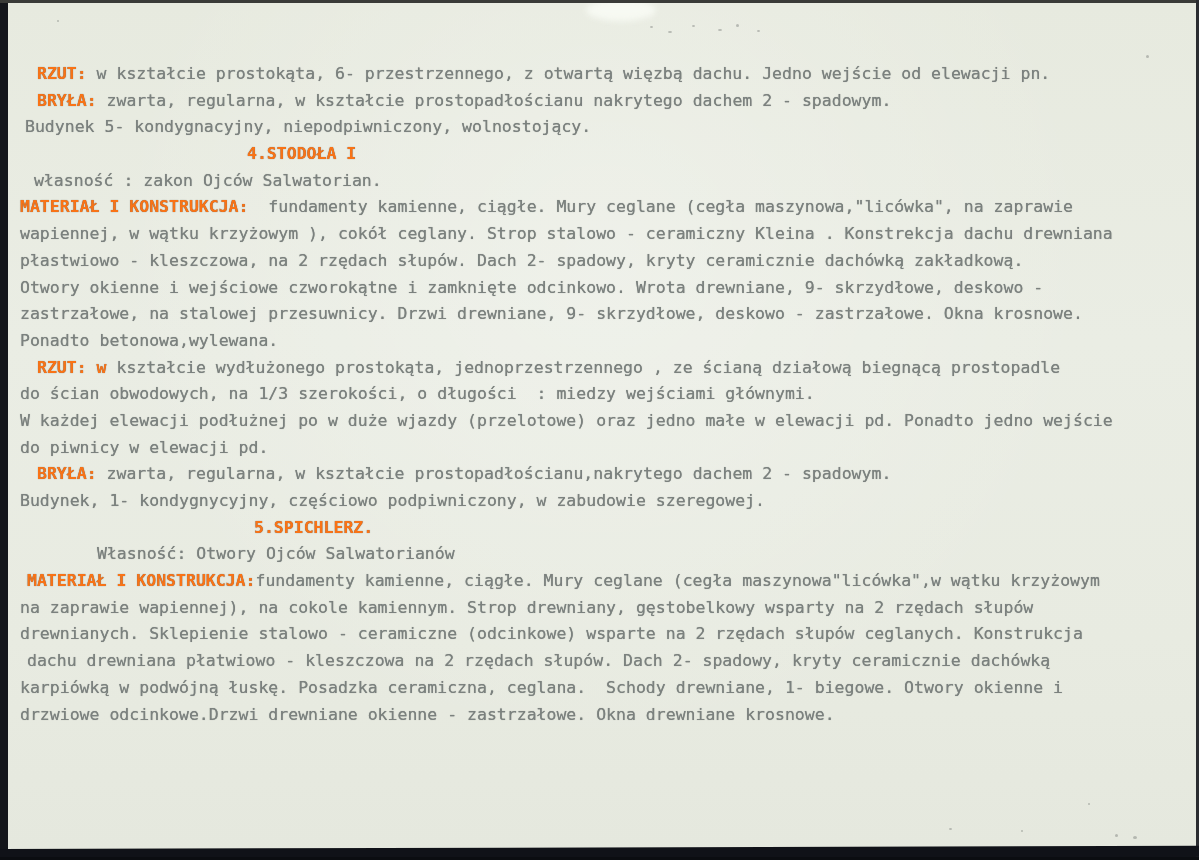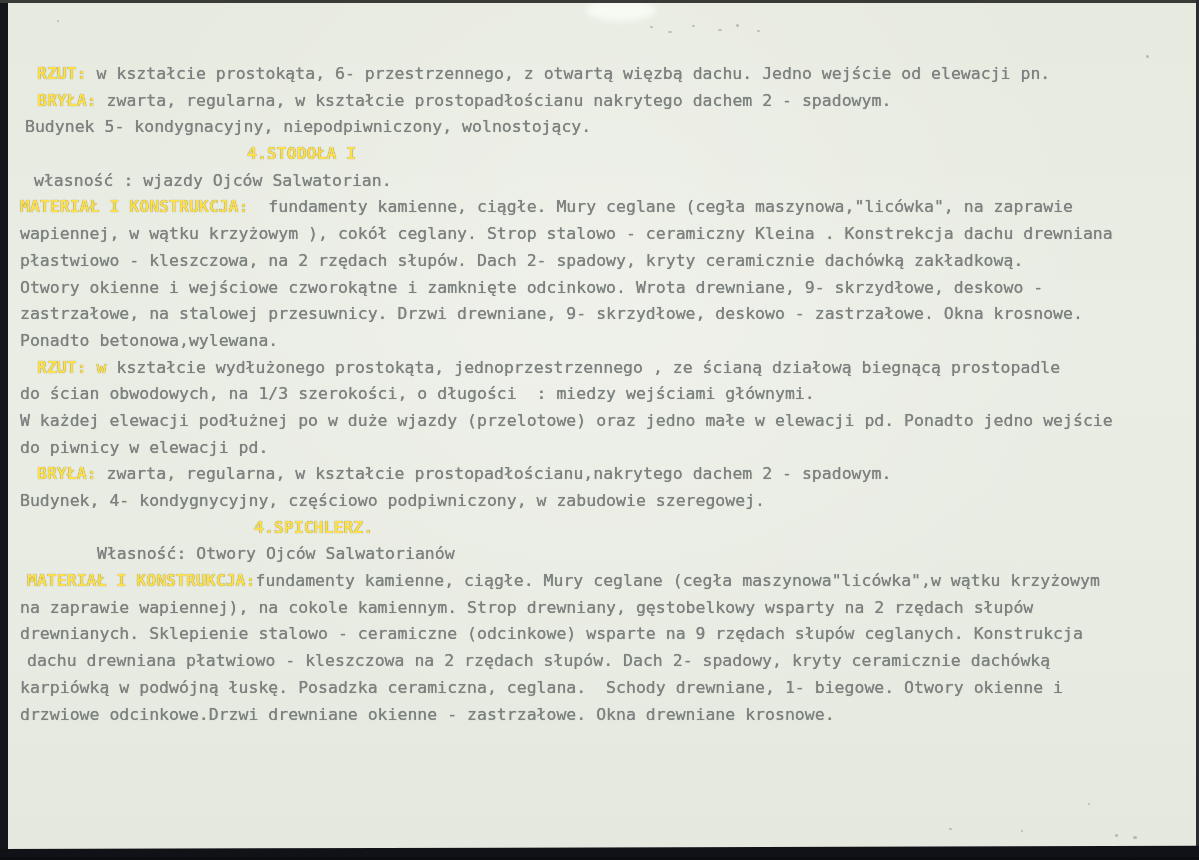--- a/index.html
+++ b/index.html
@@ -32,58 +32,58 @@
   
   .textlayer{
     position:absolute;left:-8px;top:61px;width:1199px;z-index:2;
   }
   .line{
     height:26.7px;line-height:26.7px;white-space:pre;
     font-size:16.5px;color:#7b817e;
     text-shadow:0 0 0.7px rgba(110,116,114,0.85);
   }
   .line b{
-    font-weight:bold;color:#fde047;
+    font-weight:bold;color:#f97316;
     text-shadow:0 0 0.8px rgba(60,64,66,0.9);
   }
 
   
   .noise{position:absolute;z-index:3;}
   .speck{position:absolute;background:rgba(120,125,120,0.45);border-radius:50%;}
 </style>
 </head>
 <body>
 
 <div class="paper">
   <div class="blotch"></div>
 </div>
 
 <div class="textlayer" id="text-lines">
     <div class="line" style="padding-left: 45px;"><b>RZUT:</b><span> w kształcie prostokąta, 6- przestrzennego, z otwartą więzbą dachu. Jedno wejście od elewacji pn.</span></div>
     <div class="line" style="padding-left: 45px;"><b>BRYŁA:</b><span> zwarta, regularna, w kształcie prostopadłościanu nakrytego dachem 2 - spadowym.</span></div>
     <div class="line" style="padding-left: 33px;"><span>Budynek 5- kondygnacyjny, niepodpiwniczony, wolnostojący.</span></div>
     <div class="line" style="padding-left: 255px;"><b>4.STODOŁA I</b><span></span></div>
-    <div class="line" style="padding-left: 42px;"><span>własność : wjazdy Ojców Salwatorian.</span></div>
+    <div class="line" style="padding-left: 42px;"><span>własność : zakon Ojców Salwatorian.</span></div>
     <div class="line" style="padding-left: 28px;"><b>MATERIAŁ I KONSTRUKCJA:</b><span>  fundamenty kamienne, ciągłe. Mury ceglane (cegła maszynowa,"licówka", na zaprawie</span></div>
     <div class="line" style="padding-left: 28px;"><span>wapiennej, w wątku krzyżowym ), cokół ceglany. Strop stalowo - ceramiczny Kleina . Konstrekcja dachu drewniana</span></div>
     <div class="line" style="padding-left: 28px;"><span>płastwiowo - kleszczowa, na 2 rzędach słupów. Dach 2- spadowy, kryty ceramicznie dachówką zakładkową.</span></div>
     <div class="line" style="padding-left: 28px;"><span>Otwory okienne i wejściowe czworokątne i zamknięte odcinkowo. Wrota drewniane, 9- skrzydłowe, deskowo -</span></div>
     <div class="line" style="padding-left: 28px;"><span>zastrzałowe, na stalowej przesuwnicy. Drzwi drewniane, 9- skrzydłowe, deskowo - zastrzałowe. Okna krosnowe.</span></div>
     <div class="line" style="padding-left: 28px;"><span>Ponadto betonowa,wylewana.</span></div>
     <div class="line" style="padding-left: 45px;"><b>RZUT: w</b><span> kształcie wydłużonego prostokąta, jednoprzestrzennego , ze ścianą działową biegnącą prostopadle</span></div>
     <div class="line" style="padding-left: 28px;"><span>do ścian obwodowych, na 1/3 szerokości, o długości  : miedzy wejściami głównymi.</span></div>
     <div class="line" style="padding-left: 28px;"><span>W każdej elewacji podłużnej po w duże wjazdy (przelotowe) oraz jedno małe w elewacji pd. Ponadto jedno wejście</span></div>
     <div class="line" style="padding-left: 28px;"><span>do piwnicy w elewacji pd.</span></div>
     <div class="line" style="padding-left: 45px;"><b>BRYŁA:</b><span> zwarta, regularna, w kształcie prostopadłościanu,nakrytego dachem 2 - spadowym.</span></div>
-    <div class="line" style="padding-left: 28px;"><span>Budynek, 4- kondygnycyjny, częściowo podpiwniczony, w zabudowie szeregowej.</span></div>
-    <div class="line" style="padding-left: 262px;"><b>4.SPICHLERZ.</b><span></span></div>
+    <div class="line" style="padding-left: 28px;"><span>Budynek, 1- kondygnycyjny, częściowo podpiwniczony, w zabudowie szeregowej.</span></div>
+    <div class="line" style="padding-left: 262px;"><b>5.SPICHLERZ.</b><span></span></div>
     <div class="line" style="padding-left: 105px;"><span>Własność: Otwory Ojców Salwatorianów</span></div>
     <div class="line" style="padding-left: 35px;"><b>MATERIAŁ I KONSTRUKCJA:</b><span>fundamenty kamienne, ciągłe. Mury ceglane (cegła maszynowa"licówka",w wątku krzyżowym</span></div>
     <div class="line" style="padding-left: 28px;"><span>na zaprawie wapiennej), na cokole kamiennym. Strop drewniany, gęstobelkowy wsparty na 2 rzędach słupów</span></div>
-    <div class="line" style="padding-left: 28px;"><span>drewnianych. Sklepienie stalowo - ceramiczne (odcinkowe) wsparte na 9 rzędach słupów ceglanych. Konstrukcja</span></div>
+    <div class="line" style="padding-left: 28px;"><span>drewnianych. Sklepienie stalowo - ceramiczne (odcinkowe) wsparte na 2 rzędach słupów ceglanych. Konstrukcja</span></div>
     <div class="line" style="padding-left: 35px;"><span>dachu drewniana płatwiowo - kleszczowa na 2 rzędach słupów. Dach 2- spadowy, kryty ceramicznie dachówką</span></div>
     <div class="line" style="padding-left: 28px;"><span>karpiówką w podwójną łuskę. Posadzka ceramiczna, ceglana.  Schody drewniane, 1- biegowe. Otwory okienne i</span></div>
     <div class="line" style="padding-left: 28px;"><span>drzwiowe odcinkowe.Drzwi drewniane okienne - zastrzałowe. Okna drewniane krosnowe.</span></div>
   </div>
 
 <div class="noise">
   <span class="speck" style="left:650px;top:26px;width:3px;height:2px;"></span>
   <span class="speck" style="left:668px;top:31px;width:4px;height:2px;"></span>
   <span class="speck" style="left:692px;top:25px;width:3px;height:2px;"></span>
   <span class="speck" style="left:718px;top:29px;width:4px;height:2px;"></span>

